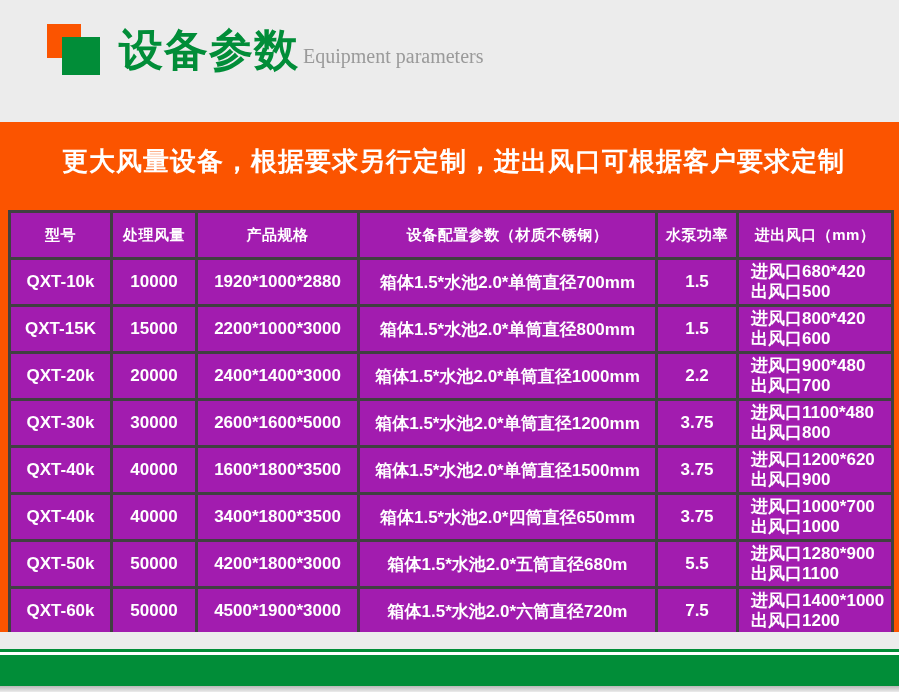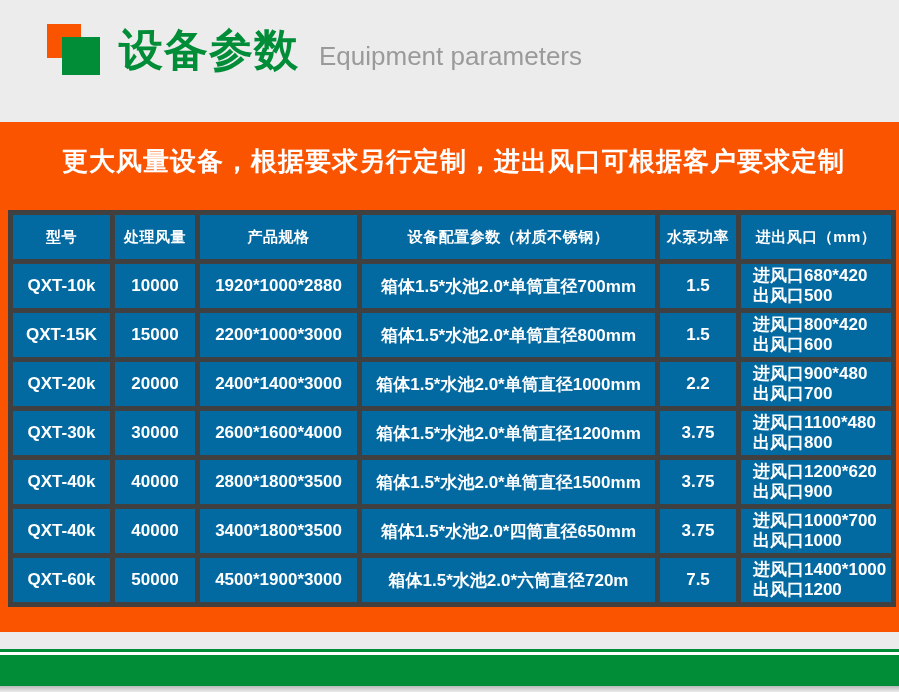--- a/index.html
+++ b/index.html
@@ -60,28 +60,29 @@
   }
   .title-cn {
     font-size: 44px;
     font-weight: bold;
     color: #018d38;
     letter-spacing: 1px;
     line-height: 1;
     white-space: nowrap;
   }
   .title-en {
-    font-size: 26px;
+    font-size: 20px;
     color: #9a9a9a;
     font-weight: normal;
     line-height: 1;
     white-space: nowrap;
-    margin-left: 20px;
+    margin-left: 4px;
     position: relative;
     top: 6px;
+    font-family: Liberation Serif, serif;
   }
 
   
   .orange-panel {
     position: absolute;
     left: 0;
     top: 122px;
     width: 899px;
     height: 510px;
     background: #fb5400;
@@ -103,26 +104,26 @@
   
   .param-table {
     position: absolute;
     left: 8px;
     top: 88px;
     width: 883px;
     border-collapse: collapse;
     table-layout: fixed;
   }
   .param-table td, .param-table th {
-    border: 5px solid #404040;
+    border: 3px solid #404040;
     color: #ffffff;
     text-align: center;
     vertical-align: middle;
     padding: 0;
-    background: #0369a1;
+    background: #a21caf;
   }
   .param-table thead th {
     height: 44px;
     font-size: 15px;
     font-weight: bold;
     letter-spacing: 0.5px;
   }
   .param-table tbody td {
     height: 44px;
     font-size: 17px;
@@ -262,53 +263,64 @@
           <td class="c-pump">2.2</td>
           <td class="c-vent">
             <span class="vent-line">进风口900*480</span>
             <span class="vent-line">出风口700</span>
           </td>
         </tr>
 
         <tr>
           <td class="c-model">QXT-30k</td>
           <td class="c-flow">30000</td>
-          <td class="c-spec">2600*1600*4000</td>
+          <td class="c-spec">2600*1600*5000</td>
           <td class="c-config">箱体1.5*水池2.0*单筒直径1200mm</td>
           <td class="c-pump">3.75</td>
           <td class="c-vent">
             <span class="vent-line">进风口1100*480</span>
             <span class="vent-line">出风口800</span>
           </td>
         </tr>
 
         <tr>
           <td class="c-model">QXT-40k</td>
           <td class="c-flow">40000</td>
-          <td class="c-spec">2800*1800*3500</td>
+          <td class="c-spec">1600*1800*3500</td>
           <td class="c-config">箱体1.5*水池2.0*单筒直径1500mm</td>
           <td class="c-pump">3.75</td>
           <td class="c-vent">
             <span class="vent-line">进风口1200*620</span>
             <span class="vent-line">出风口900</span>
           </td>
         </tr>
 
         <tr>
           <td class="c-model">QXT-40k</td>
           <td class="c-flow">40000</td>
           <td class="c-spec">3400*1800*3500</td>
           <td class="c-config">箱体1.5*水池2.0*四筒直径650mm</td>
           <td class="c-pump">3.75</td>
           <td class="c-vent">
             <span class="vent-line">进风口1000*700</span>
             <span class="vent-line">出风口1000</span>
           </td>
         </tr>
 
+        <tr>
+          <td class="c-model">QXT-50k</td>
+          <td class="c-flow">50000</td>
+          <td class="c-spec">4200*1800*3000</td>
+          <td class="c-config">箱体1.5*水池2.0*五筒直径680m</td>
+          <td class="c-pump">5.5</td>
+          <td class="c-vent">
+            <span class="vent-line">进风口1280*900</span>
+            <span class="vent-line">出风口1100</span>
+          </td>
+        </tr>
 
         <tr>
           <td class="c-model">QXT-60k</td>
           <td class="c-flow">50000</td>
           <td class="c-spec">4500*1900*3000</td>
           <td class="c-config">箱体1.5*水池2.0*六筒直径720m</td>
           <td class="c-pump">7.5</td>
           <td class="c-vent">
             <span class="vent-line">进风口1400*1000</span>
             <span class="vent-line">出风口1200</span>

